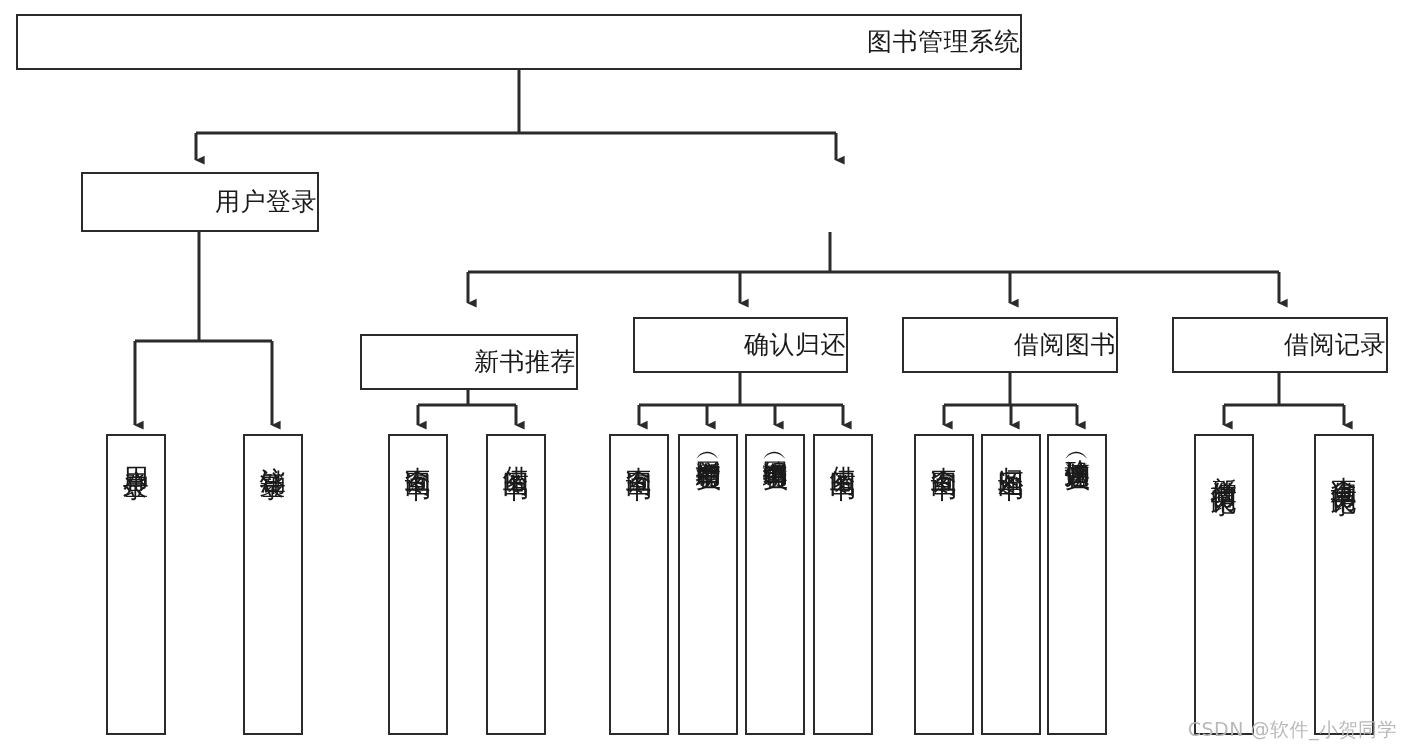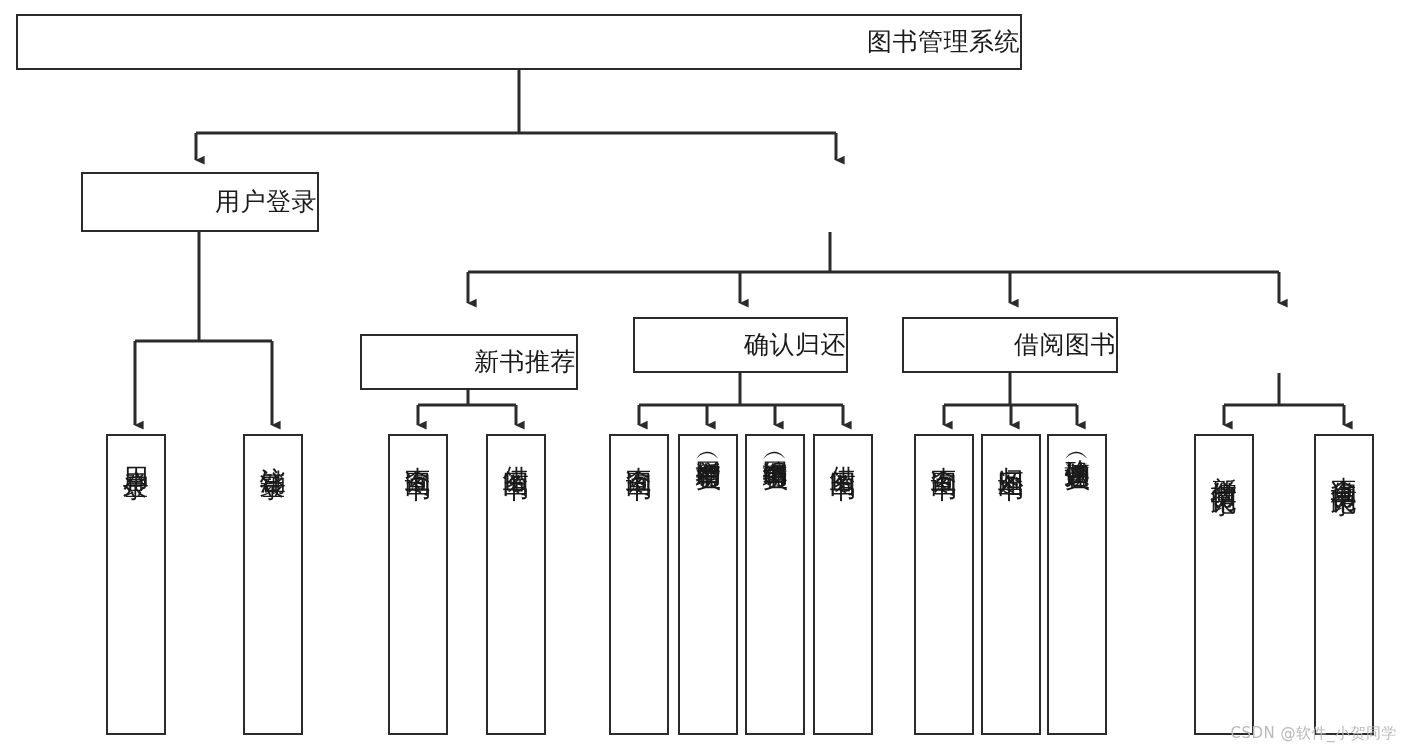--- a/index.html
+++ b/index.html
@@ -62,21 +62,21 @@
   }
   
   .node.vert.tall .label {
     font-size: 25px;
     letter-spacing: 1px;
   }
   .watermark {
     position: absolute;
     right: 8px;
     bottom: 4px;
-    font-size: 15px;
+    font-size: 19px;
     color: #b9b9b9;
     letter-spacing: 0.5px;
     white-space: nowrap;
     font-family: "DejaVu Sans", "Liberation Sans", sans-serif;
   }
 </style>
 </head>
 <body>
 
 <div id="canvas">
@@ -141,20 +141,23 @@
 
   <div class="node horiz" style="left:360px; top:334px; width:218px; height:56px;padding-left:20px;">
     <span class="label">新书推荐</span>
   </div>
   <div class="node horiz" style="left:633px; top:317px; width:215px; height:56px;">
     <span class="label">确认归还</span>
   </div>
   <div class="node horiz" style="left:902px; top:317px; width:216px; height:56px;">
     <span class="label">借阅图书</span>
   </div>
+  <div class="node horiz" style="left:1172px; top:317px; width:216px; height:56px;">
+    <span class="label">借阅记录</span>
+  </div>
 
   <div class="node vert" style="left:106px; top:434px; width:60px; height:301px;">
     <span class="label">用户登录</span>
   </div>
   <div class="node vert" style="left:243px; top:434px; width:60px; height:301px;">
     <span class="label">注销登录</span>
   </div>
 
   <div class="node vert" style="left:388px; top:434px; width:60px; height:301px;">
     <span class="label">查询图书</span>

